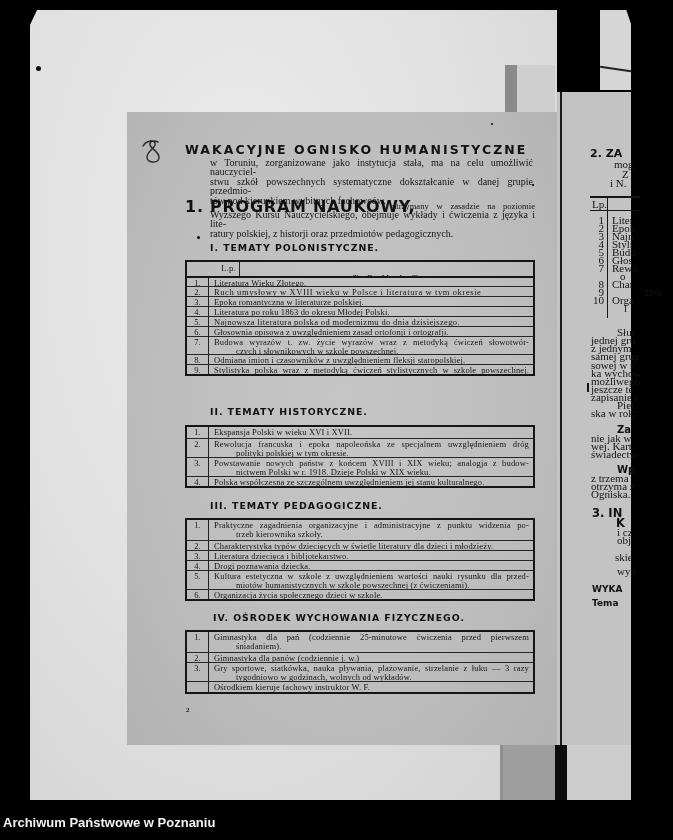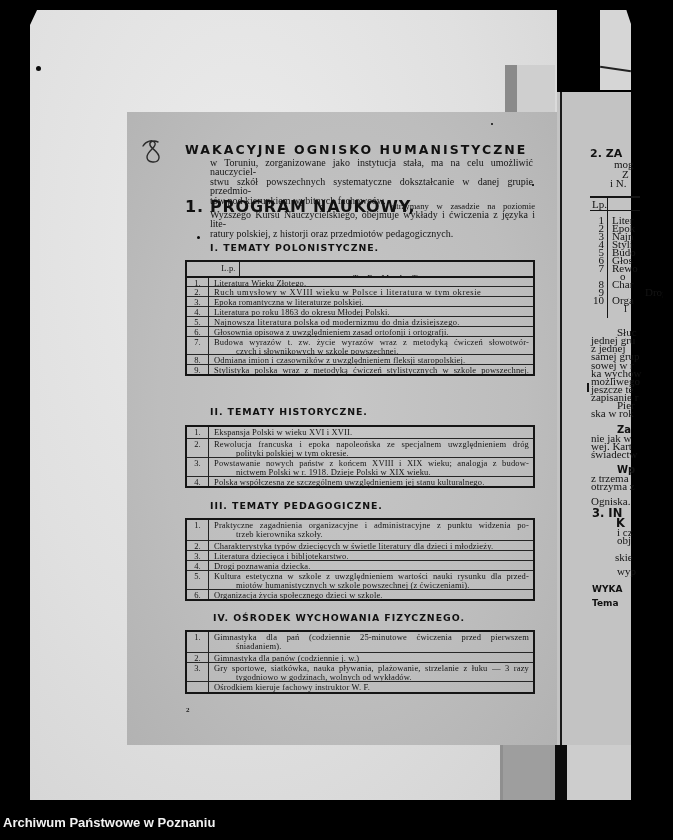--- a/index.html
+++ b/index.html
@@ -298,40 +298,40 @@
   <div class="rp" style="left:28px;top:190px;width:14px;text-align:right;">8</div>
   <div class="rp" style="left:50px;top:190px;">Char</div>
   <div class="rp" style="left:28px;top:198px;width:14px;text-align:right;">9</div>
   <div class="rp" style="left:59px;top:198px;margin-left:24px;">Drog</div>
   <div class="rp" style="left:28px;top:206px;width:14px;text-align:right;">10</div>
   <div class="rp" style="left:50px;top:206px;">Orga</div>
   <div class="rp" style="left:62px;top:214px;">l</div>
 
   <div class="rp" style="left:55px;top:238px;">Słuc</div>
   <div class="rp" style="left:29px;top:246px;">jednej gru</div>
-  <div class="rp" style="left:29px;top:254px;">z jednej</div>
+  <div class="rp" style="left:29px;top:254px;">z jednym</div>
   <div class="rp" style="left:29px;top:262px;">samej grup</div>
   <div class="rp" style="left:29px;top:271px;">sowej w r</div>
   <div class="rp" style="left:29px;top:279px;">ka wychow</div>
   <div class="rp" style="left:29px;top:287px;">możliwego</div>
   <div class="rp" style="left:29px;top:295px;">jeszcze te</div>
   <div class="rp" style="left:29px;top:303px;">zapisanie r</div>
   <div class="rp" style="left:55px;top:311px;">Pier</div>
   <div class="rp" style="left:29px;top:319px;">ska w rok</div>
   <div class="rule" style="left:25px;top:293px;width:2px;height:9px;"></div>
 
   <div class="rp-heavy" style="left:55px;top:334px;font-size:10px;">Za</div>
   <div class="rp" style="left:29px;top:344px;">nie jak w</div>
   <div class="rp" style="left:29px;top:352px;">wej. Kart</div>
   <div class="rp" style="left:29px;top:360px;">świadectw</div>
 
   <div class="rp-heavy" style="left:55px;top:374px;font-size:10px;">Wp</div>
   <div class="rp" style="left:29px;top:384px;">z trzema</div>
   <div class="rp" style="left:29px;top:392px;">otrzyma z</div>
-  <div class="rp" style="left:29px;top:400px;margin-top:7px;">Ogniska.</div>
+  <div class="rp" style="left:29px;top:400px;">Ogniska.</div>
 
   <div class="rp-heavy" style="left:30px;top:416px;font-size:11.5px;">3. IN</div>
   <div class="rp-heavy" style="left:54px;top:426px;font-size:11.5px;">K</div>
   <div class="rp" style="left:55px;top:438px;">i cz</div>
   <div class="rp" style="left:55px;top:446px;">obj</div>
   <div class="rp" style="left:53px;top:463px;">skie</div>
   <div class="rp" style="left:55px;top:477px;">wyp</div>
 
   <div class="rp-heavy" style="left:30px;top:494px;font-size:9px;">WYKA</div>
   <div class="rp-heavy" style="left:30px;top:508px;font-size:9px;">Tema</div>

